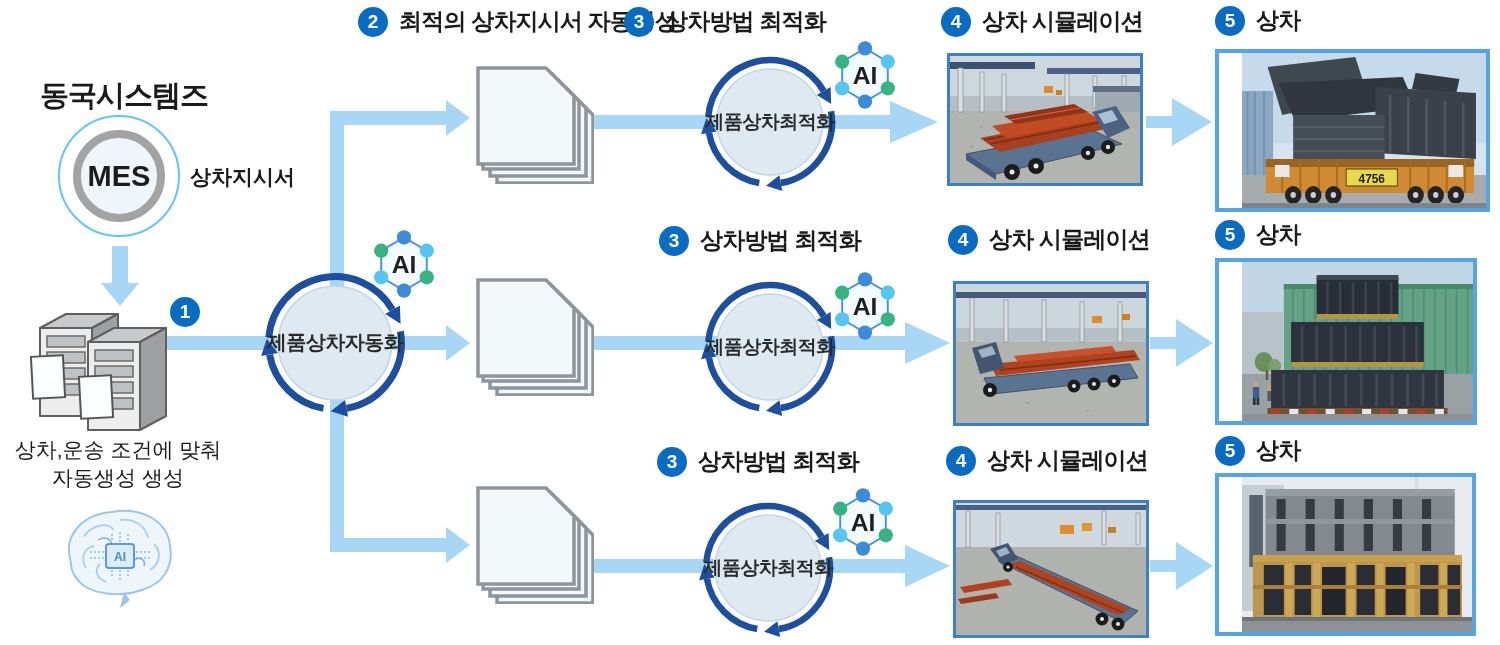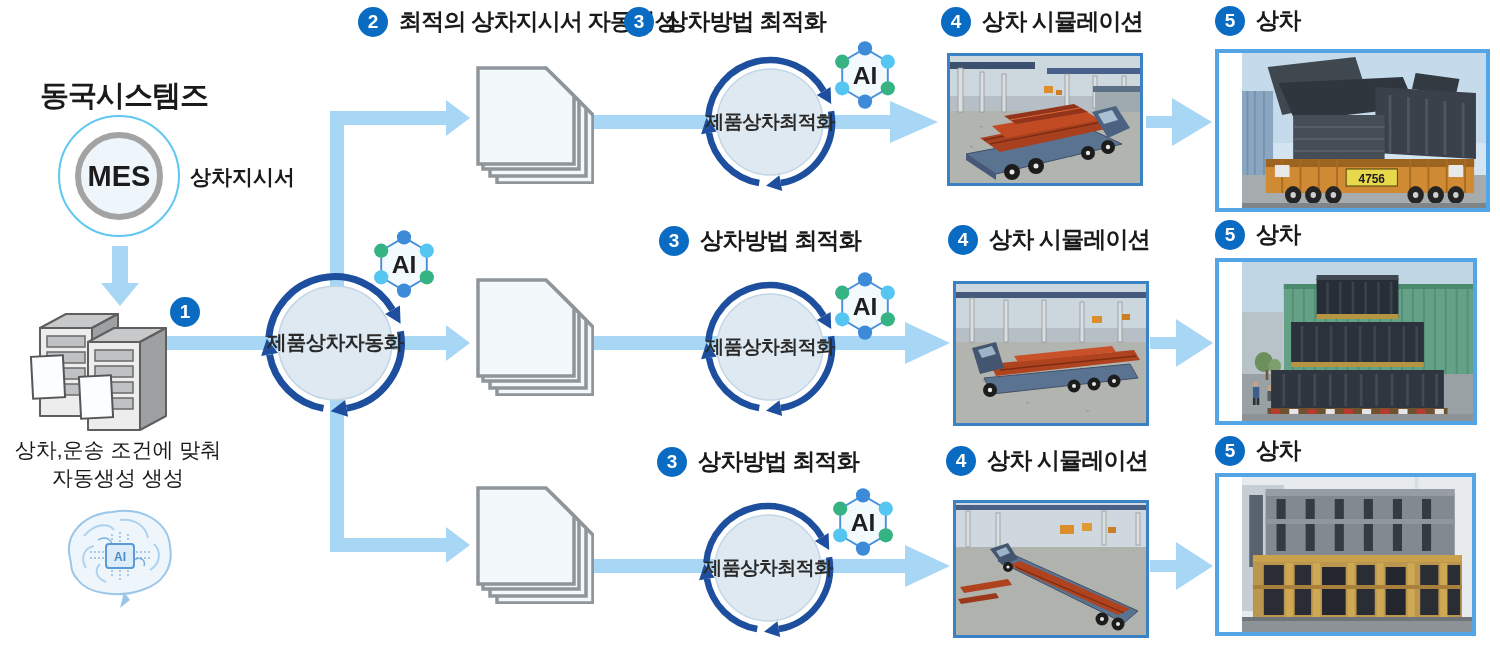--- a/index.html
+++ b/index.html
@@ -8,21 +8,21 @@
   .abs{position:absolute;}
   .title{position:absolute;left:40px;top:76px;font-size:29px;font-weight:800;letter-spacing:-1px;}
   
   .hdr{position:absolute;display:flex;align-items:center;gap:11px;white-space:nowrap;}
   .badge{width:30px;height:30px;border-radius:50%;background:#0a6bc2;color:#fff;
          display:flex;align-items:center;justify-content:center;font-size:19px;font-weight:700;flex:0 0 30px;}
   .hlabel{font-size:23px;font-weight:700;letter-spacing:-0.8px;}
   
   .mes-outer{position:absolute;left:58px;top:115px;width:118px;height:118px;border:2px solid #5ec7f2;
              border-radius:50%;display:flex;align-items:center;justify-content:center;background:#fff;}
-  .mes-inner{width:76px;height:76px;border-radius:50%;border:6px solid #a3a3a3;background:#eef6fc;
+  .mes-inner{width:76px;height:76px;border-radius:50%;border:8px solid #a3a3a3;background:#eef6fc;
              display:flex;align-items:center;justify-content:center;font-size:29px;font-weight:800;color:#1c1c1c;}
   .shipping{position:absolute;left:190px;top:163px;font-size:21px;font-weight:700;}
   .caption{position:absolute;left:2px;top:436px;width:232px;text-align:center;font-size:21px;
            font-weight:400;line-height:1.35;white-space:nowrap;}
   
   .cycle{position:absolute;}
   .cycle svg{display:block;}
   .cycle-label{position:absolute;inset:0;display:flex;flex-direction:row;align-items:center;
                justify-content:center;font-weight:700;color:#2a2a2a;line-height:1.28;letter-spacing:-0.5px;}
   .cycle.small .cycle-label{font-size:19px;}

